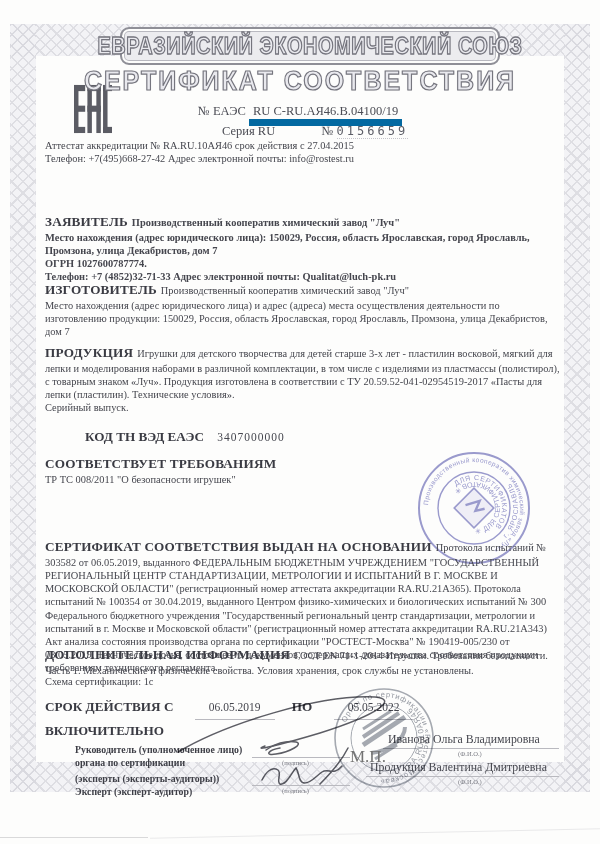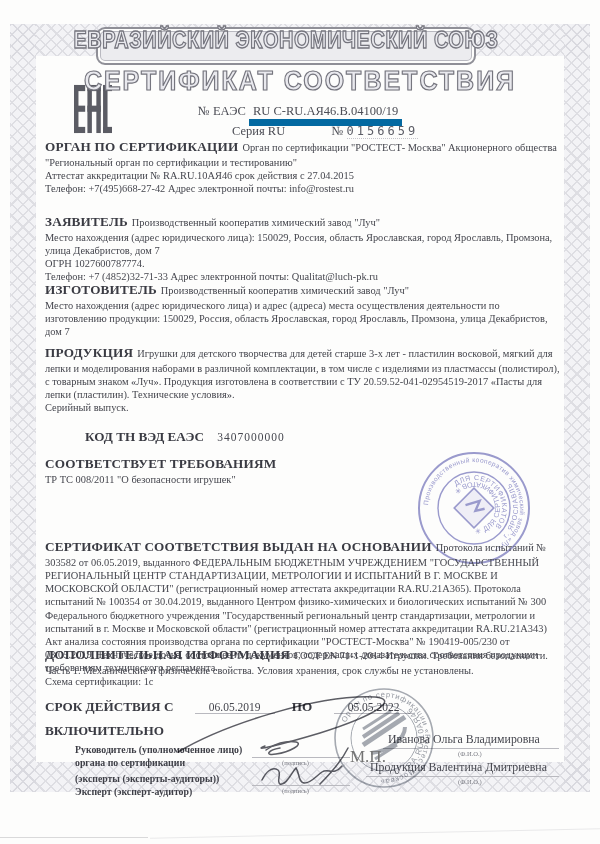--- a/index.html
+++ b/index.html
@@ -17,50 +17,50 @@
       repeating-linear-gradient(-45deg,#d9d9df 0 1.5px,transparent 1.5px 8px),
       #f2f2f5;
     opacity:.85;
   }
   .strip-top{left:10px;top:24px;width:580px;height:32px;}
   .strip-bottom{left:10px;top:762px;width:580px;height:30px;}
   .strip-left{left:10px;top:24px;width:26px;height:768px;}
   .strip-right{left:564px;top:24px;width:26px;height:768px;}
 
   .banner{
-    position:absolute;left:96px;top:27px;width:376px;height:34px;
+    position:absolute;left:120px;top:27px;width:376px;height:34px;
     background:#ececef;border:2px solid #8f8f97;border-radius:9px;
     box-shadow:inset 0 0 0 2px #fdfdfc, inset 0 0 0 3px #b9b9c0;
-    display:flex;align-items:flex-start;justify-content:center;z-index:5;
+    display:flex;align-items:center;justify-content:center;z-index:5;
   }
   .outline-txt{
     font-family:"Liberation Sans",sans-serif;font-weight:bold;
     color:#e9e9ee;-webkit-text-stroke:1.1px #75757e;
     text-shadow:0 0 1px #9c9ca4;
   }
   .banner .outline-txt{font-size:20px;letter-spacing:.5px;white-space:nowrap;transform:scaleY(1.15);}
   .doc-title{
     position:absolute;left:0;top:66px;width:600px;text-align:center;z-index:4;text-decoration:underline;
   }
   .doc-title .outline-txt{font-size:25px;letter-spacing:2px;transform:scaleY(1.1);display:inline-block;}
   .eac{position:absolute;left:74px;top:84px;z-index:4;}
 
   .numline{position:absolute;left:0;top:104px;width:600px;text-align:center;font-size:12.5px;color:#4c4d55;}
   .numline .val{border-bottom:7px solid #0369a1;padding:0 4px 1px 4px;}
-  .serline{position:absolute;left:232px;top:124px;font-size:12.5px;color:#4c4d55;}
+  .serline{position:absolute;left:222px;top:124px;font-size:12.5px;color:#4c4d55;}
   .serline .blank{font-family:"DejaVu Sans Mono",monospace;letter-spacing:3px;font-size:12px;color:#5c5d66;border-bottom:1px dotted #c4c4ca;}
 
   .sec{position:absolute;left:45px;width:516px;font-size:10.4px;line-height:1.27;color:#45464e;}
   .sec b.h{font-size:13.2px;letter-spacing:.2px;color:#3a3b43;margin-right:4px;font-family:"Liberation Serif",serif;}
   .sec .ln{margin:0;}
   .kvs{position:absolute;left:45px;font-size:13.2px;font-weight:bold;color:#3a3b43;}
   .kvs .v{font-weight:normal;font-size:11.5px;color:#45464e;margin-left:10px;letter-spacing:1px;}
 
   .validity{position:absolute;left:45px;top:699px;width:520px;font-size:13.2px;font-weight:bold;color:#3a3b43;}
-  .validity .date{font-weight:normal;font-size:11.5px;color:#45464e;border-bottom:1px solid #b9b9bf;padding:0 14px 0 14px;margin:0 14px 0 18px;}
+  .validity .date{font-weight:normal;font-size:11.5px;color:#45464e;border-bottom:1px solid #b9b9bf;padding:0 14px 6px 14px;margin:0 14px 0 18px;}
   .validity .incl{margin-top:8px;}
 
   .role{position:absolute;left:75px;width:185px;font-size:9.8px;font-weight:bold;line-height:1.3;color:#3d3e46;}
   .sigline{position:absolute;height:1px;background:#b9b9bf;}
   .cap{position:absolute;font-size:6.5px;color:#7a7b83;}
   .fio-name{position:absolute;font-size:11.8px;color:#45464e;white-space:nowrap;}
   .mp{position:absolute;left:350px;top:747px;font-size:17px;font-weight:normal;color:#737373;z-index:6;}
 
   .stamp{position:absolute;mix-blend-mode:multiply;}
   .scan-line{position:absolute;background:#d9d9da;height:1px;}
@@ -106,26 +106,25 @@
 </div>
 <div class="serline">
   <span>Серия</span>
   <span>RU</span>
   <span style="display:inline-block;width:40px;"></span>
   <span>№</span>
   <span class="blank">0156659</span>
 </div>
 
 <div class="sec" style="top:139px;">
-  <p class="ln"><b class="h">ОРГАН ПО СЕРТИФИКАЦИИ</b><span>Орган по сертификации "РОСТЕСТ- Москва" Акционерного общества "Региональный орган по сертификации и тестированию"</span></p>
   <div class="ln">Аттестат аккредитации № RA.RU.10АЯ46 срок действия с 27.04.2015</div>
   <div class="ln">Телефон: +7(495)668-27-42 Адрес электронной почты: info@rostest.ru</div>
 </div>
 
-<div class="sec" style="top:214px;">
+<div class="sec" style="top:214px;font-weight:bold;">
   <p class="ln"><b class="h">ЗАЯВИТЕЛЬ</b><span>Производственный  кооператив химический завод  "Луч"</span></p>
   <div class="ln">Место нахождения (адрес юридического лица): 150029, Россия, область Ярославская, город Ярославль, Промзона, улица Декабристов, дом 7</div>
   <div class="ln">ОГРН 1027600787774.</div>
   <div class="ln">Телефон: +7 (4852)32-71-33 Адрес электронной почты: Qualitat@luch-pk.ru</div>
 </div>
 
 <div class="sec" style="top:282px;">
   <p class="ln"><b class="h">ИЗГОТОВИТЕЛЬ</b><span>Производственный кооператив химический завод "Луч"</span></p>
   <div class="ln">Место нахождения (адрес юридического лица) и адрес (адреса) места осуществления деятельности по изготовлению продукции: 150029, Россия, область Ярославская, город Ярославль, Промзона, улица Декабристов, дом 7</div>
 </div>

